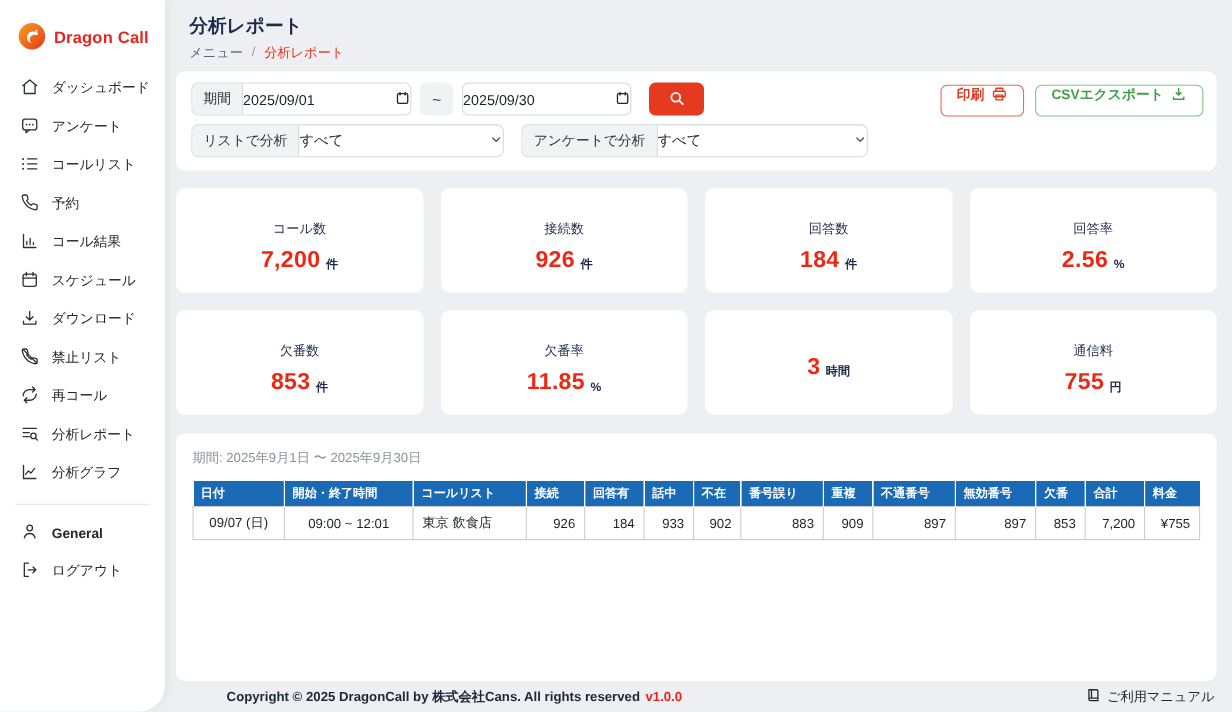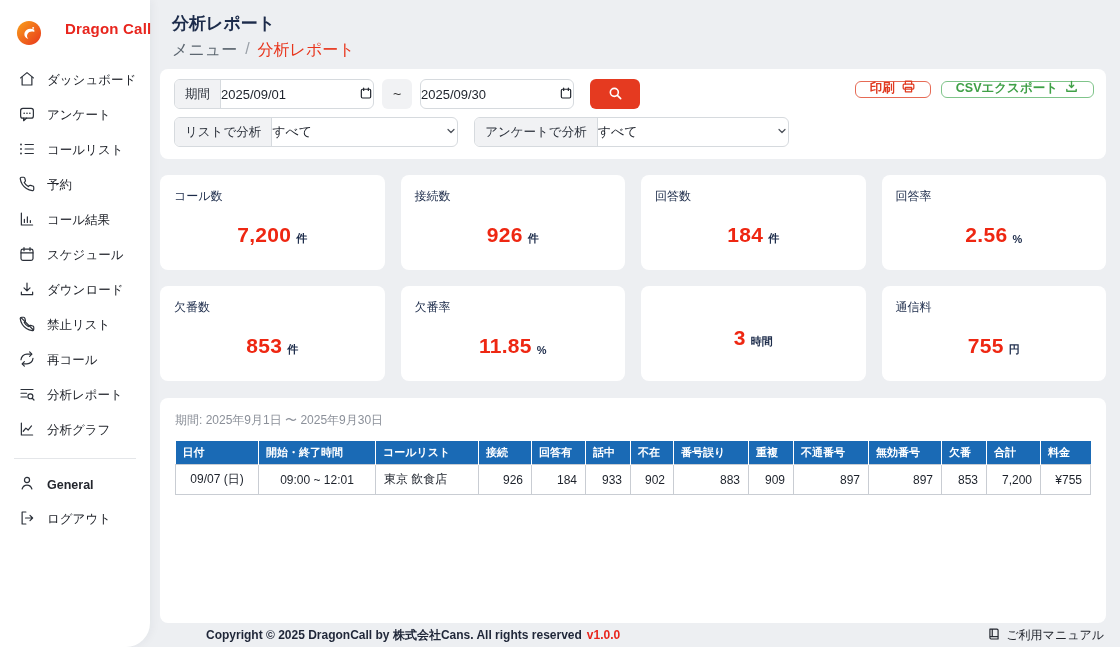--- a/index.html
+++ b/index.html
@@ -23,58 +23,58 @@
     display:flex;
     font-size:13px;
   }
   
   .sidebar{
     width:150px;min-width:150px;height:647px;background:#fff;
     border-radius:0 0 24px 0;
     box-shadow:2px 0 10px rgba(20,30,60,.05);
     padding:14px 0 0 0;display:flex;flex-direction:column;z-index:5;
   }
-  .logo{display:flex;align-items:flex-start;gap:23px;padding:6px 0 14px 16px;}
+  .logo{display:flex;align-items:center;gap:7px;padding:6px 0 14px 16px;}
   .logo-text{font-size:15px;font-weight:bold;color:#e8251d;letter-spacing:.2px;white-space:nowrap;}
   .nav{display:flex;flex-direction:column;}
   .nav-item{display:flex;align-items:center;gap:11px;height:35px;padding-left:18px;cursor:pointer;color:#23262d;}
   .nav-item .lbl{font-size:12.5px;font-weight:500;white-space:nowrap;}
   .nav-item svg{flex:0 0 auto;}
   .nav-divider{height:1px;background:#e4e6e9;margin:10px 14px 8px 14px;}
   .icon-stroke{stroke:#2b3039;stroke-width:1.6;fill:none;stroke-linecap:round;stroke-linejoin:round;}
   
   .main{flex:1;display:flex;flex-direction:column;height:647px;}
   .page-header{padding:12px 16px 6px 22px;}
   .page-title{font-size:17px;font-weight:bold;color:var(--navy);}
-  .breadcrumb{display:flex;gap:8px;margin-top:5px;font-size:16px;}
+  .breadcrumb{display:flex;gap:8px;margin-top:5px;font-size:12px;}
   .breadcrumb .root{color:#5c6670;cursor:pointer;}
   .breadcrumb .sep{color:#9aa0a8;}
   .breadcrumb .current{color:var(--red);font-weight:500;}
   .content{flex:1;padding:2px 16px 0 10px;display:flex;flex-direction:column;}
   
   .filter-panel{background:#fff;border-radius:8px;padding:10px 12px 12px 14px;display:flex;justify-content:space-between;}
   .filter-left{display:flex;flex-direction:column;gap:8px;}
   .frow{display:flex;align-items:center;gap:8px;}
   .igroup{display:flex;align-items:stretch;border:1px solid var(--border);border-radius:6px;overflow:hidden;background:#fff;height:30px;}
   .igroup .glabel{background:var(--label-bg);border-right:1px solid var(--border);display:flex;align-items:center;padding:0 10px;font-size:12.5px;color:#2c323c;white-space:nowrap;}
   .igroup .gvalue{display:flex;align-items:center;gap:8px;padding:0 0;font-size:13px;color:#1d222b;}
   .date-group .gvalue{width:152px;justify-content:space-between;}
   .tilde-box{background:var(--label-bg);border-radius:6px;height:30px;display:flex;align-items:center;justify-content:center;width:30px;font-size:14px;color:#333;}
   .search-btn{width:50px;height:30px;background:var(--red-btn);border:none;border-radius:6px;display:flex;align-items:center;justify-content:center;cursor:pointer;margin-left:8px;}
   .select-group{cursor:pointer;justify-content:space-between;}
   .select-group .gvalue{justify-content:space-between;}
   .sel-list{width:185px;}
   .sel-survey{width:190px;}
   .filter-right{display:flex;gap:10px;align-items:flex-start;padding-top:2px;}
-  .btn-outline{display:flex;align-items:flex-end;gap:6px;height:17px;padding:0 14px;border-radius:6px;background:#fff;font-size:12.5px;font-weight:bold;cursor:pointer;}
+  .btn-outline{display:flex;align-items:flex-start;gap:6px;height:29px;padding:0 14px;border-radius:6px;background:#fff;font-size:12.5px;font-weight:bold;cursor:pointer;}
   .btn-print{border:1px solid #e66a55;color:#e03a20;}
   .btn-csv{border:1px solid #7fc48a;color:var(--green);}
   
   .stats-grid{display:grid;grid-template-columns:repeat(4,1fr);gap:16px;margin:16px 0 0 0;}
-  .stat-card{background:#fff;border-radius:8px;height:95px;padding:13px 14px;display:flex;flex-direction:column;}
+  .stat-card{background:#fff;border-radius:8px;height:95px;padding:29px 14px;display:flex;flex-direction:column;align-items:center;}
   .stat-label{font-size:12px;font-weight:500;color:var(--navy);}
   .stat-value-wrap{flex:1;display:flex;align-items:center;justify-content:center;gap:5px;padding-top:8px;}
   .stat-value{font-size:21px;font-weight:bold;color:#ee2712;letter-spacing:.3px;}
   .stat-unit{font-size:11px;font-weight:bold;color:var(--navy);margin-top:7px;}
   
   .table-card{background:#fff;border-radius:8px;margin-top:17px;padding:14px 15px;height:225px;}
   .period-text{font-size:12px;color:#8b9099;font-weight:500;}
   table.report{border-collapse:collapse;table-layout:fixed;width:915px;margin-top:12px;font-size:12px;}
   table.report thead th{
     background:var(--blue);color:#fff;font-size:11px;font-weight:bold;

